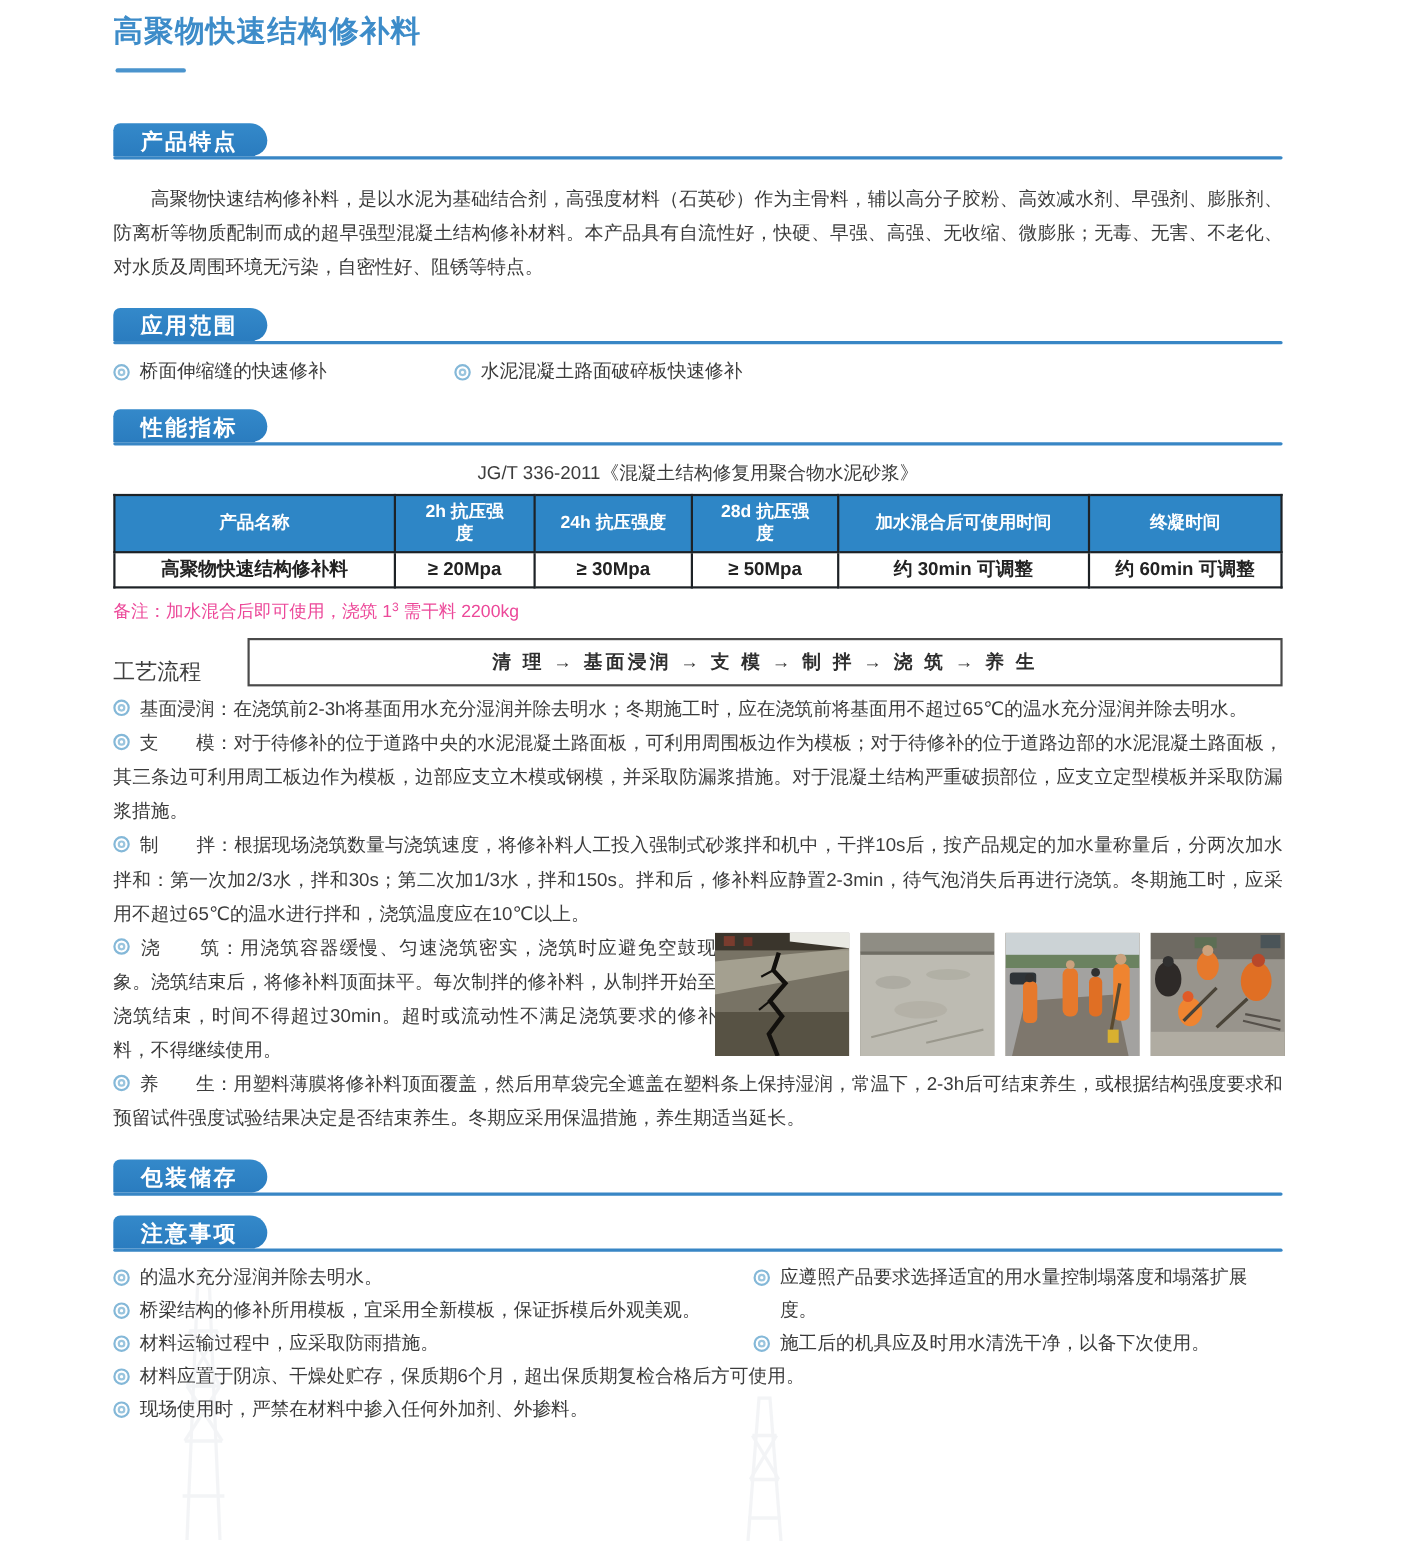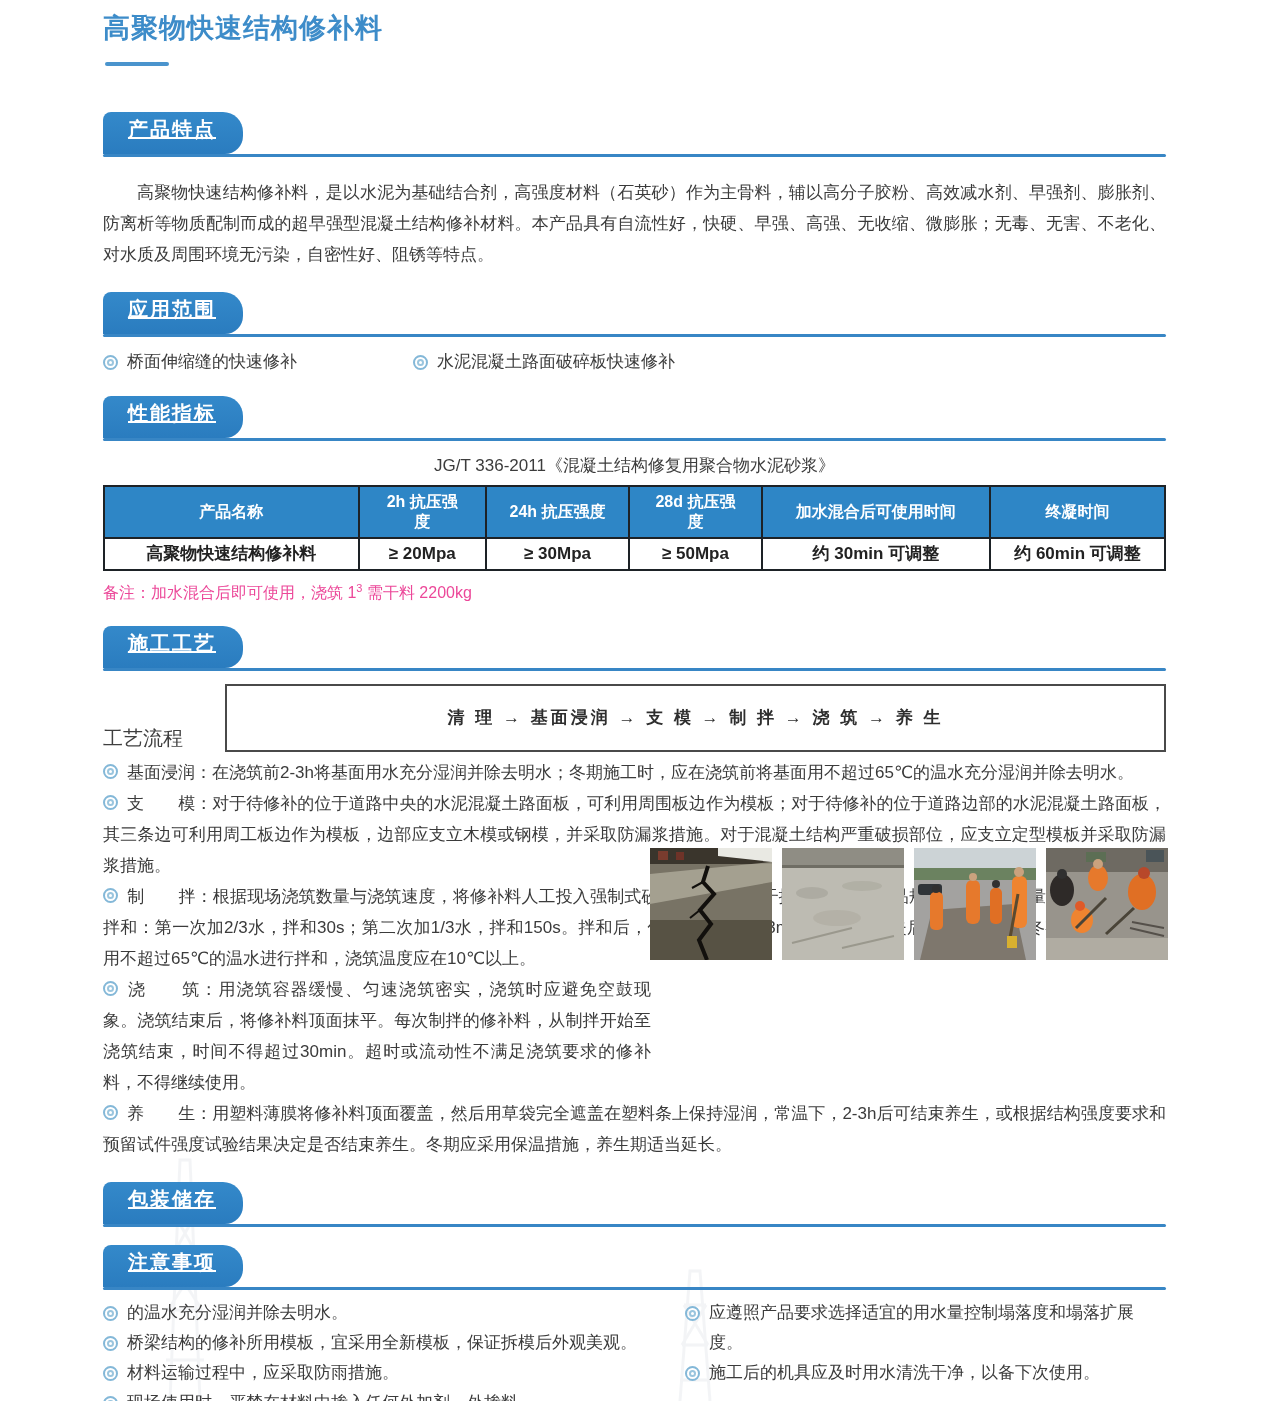--- a/index.html
+++ b/index.html
@@ -13,21 +13,21 @@
 
   
   .doc-title{margin:0;font-size:27px;font-weight:bold;color:#3d8cc9;letter-spacing:1px;line-height:32px;}
   .title-dash{width:64px;height:4px;background:#4a94cd;margin:18px 0 0 2px;border-radius:2px;}
 
   
   .sec-head{margin-top:22px;}
   .sec-head .tab{
     display:inline-block;background:linear-gradient(180deg,#3489ca,#2a7cbf);
     color:#fff;font-size:20px;font-weight:bold;letter-spacing:2px;
-    padding:4px 27px 12px 25px;border-radius:8px 20px 18px 0;line-height:26px;text-decoration:underline;
+    padding:4px 27px 0 25px;border-radius:8px 20px 18px 0;line-height:26px;
   }
   .sec-head .rule{height:3px;background:#3886c5;border-radius:2px;}
   .mt-lg{margin-top:46px;}
 
   
   .para{
     margin:20px 0 0 0;font-size:17px;line-height:31px;color:#3b3b3b;
     text-indent:2em;text-align:justify;
   }
 
@@ -57,21 +57,21 @@
     font-size:17px;font-weight:bold;color:#222;text-align:center;
     padding:4px 2px;border:2px solid #1d2226;line-height:22px;background:#fff;
   }
   .tbl-note{margin-top:11px;font-size:16px;color:#ec4899;}
   .tbl-note sup{font-size:11px;}
 
   
   .flow-row{display:flex;align-items:flex-end;margin-top:13px;}
   .flow-label{font-size:20px;color:#3f3f3f;width:122px;flex:none;}
   .flow-box{
-    flex:1;border:2px solid #4a4a4a;text-align:center;padding:20px 0;
+    flex:1;border:2px solid #4a4a4a;text-align:center;padding:8px 0;
     font-size:17px;font-weight:bold;letter-spacing:3px;color:#2e2e2e;line-height:24px;
   }
 
   
   .steps{margin-top:5px;position:relative;}
   .step{margin:0;font-size:17px;line-height:31px;color:#3b3b3b;text-align:justify;}
   .step .term{color:#3b3b3b;}
   .step-narrow{width:548px;}
 
   
@@ -165,24 +165,20 @@
         <td>≥ 20Mpa</td>
         <td>≥ 30Mpa</td>
         <td>≥ 50Mpa</td>
         <td>约 30min 可调整</td>
         <td>约 60min 可调整</td>
       </tr>
     </tbody>
       </table>
     <div class="tbl-note"><span>备注：加水混合后即可使用，浇筑 1</span><sup>3</sup><span> 需干料 2200kg</span></div>
 
-    <div class="sec-head">
-      <span class="tab">施工工艺</span>
-      <div class="rule"></div>
-    </div>
     <div class="flow-row">
       <div class="flow-label">工艺流程</div>
       <div class="flow-box">清  理  →  基面浸润 → 支  模 → 制  拌 → 浇  筑 → 养  生</div>
     </div>
 
     <div class="steps">
       <p class="step"><span class="ring"></span><span class="term">基面浸润：</span><span>在浇筑前2-3h将基面用水充分湿润并除去明水；冬期施工时，应在浇筑前将基面用不超过65℃的温水充分湿润并除去明水。</span></p>
       <p class="step"><span class="ring"></span><span class="term">支　　模：</span><span>对于待修补的位于道路中央的水泥混凝土路面板，可利用周围板边作为模板；对于待修补的位于道路边部的水泥混凝土路面板，其三条边可利用周工板边作为模板，边部应支立木模或钢模，并采取防漏浆措施。对于混凝土结构严重破损部位，应支立定型模板并采取防漏浆措施。</span></p>
       <p class="step"><span class="ring"></span><span class="term">制　　拌：</span><span>根据现场浇筑数量与浇筑速度，将修补料人工投入强制式砂浆拌和机中，干拌10s后，按产品规定的加水量称量后，分两次加水拌和：第一次加2/3水，拌和30s；第二次加1/3水，拌和150s。拌和后，修补料应静置2-3min，待气泡消失后再进行浇筑。冬期施工时，应采用不超过65℃的温水进行拌和，浇筑温度应在10℃以上。</span></p>
       <p class="step step-narrow"><span class="ring"></span><span class="term">浇　　筑：</span><span>用浇筑容器缓慢、匀速浇筑密实，浇筑时应避免空鼓现象。浇筑结束后，将修补料顶面抹平。每次制拌的修补料，从制拌开始至浇筑结束，时间不得超过30min。超时或流动性不满足浇筑要求的修补料，不得继续使用。</span></p>
@@ -272,20 +268,24 @@
         <div class="line-item">
             <span class="ring"></span>
             <span>桥梁结构的修补所用模板，宜采用全新模板，保证拆模后外观美观。</span>
           </div>
         <div class="line-item">
             <span class="ring"></span>
             <span>材料运输过程中，应采取防雨措施。</span>
           </div>
         <div class="line-item">
             <span class="ring"></span>
+            <span>材料应置于阴凉、干燥处贮存，保质期6个月，超出保质期复检合格后方可使用。</span>
+          </div>
+        <div class="line-item">
+            <span class="ring"></span>
             <span>现场使用时，严禁在材料中掺入任何外加剂、外掺料。</span>
           </div>
       </div>
       <div class="right-col">
         <div class="line-item">
             <span class="ring"></span>
             <span>应遵照产品要求选择适宜的用水量控制塌落度和塌落扩展度。</span>
           </div>
         <div class="line-item">
             <span class="ring"></span>

